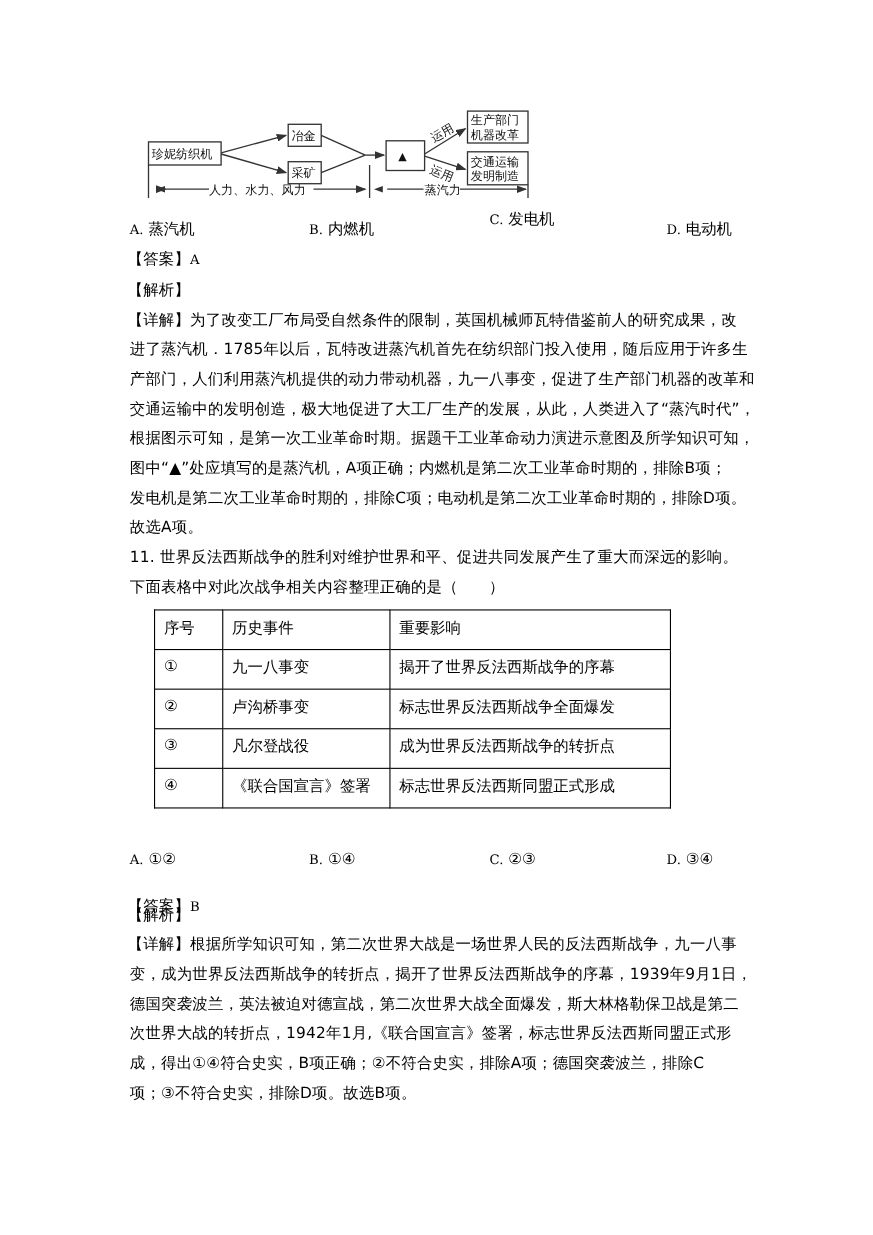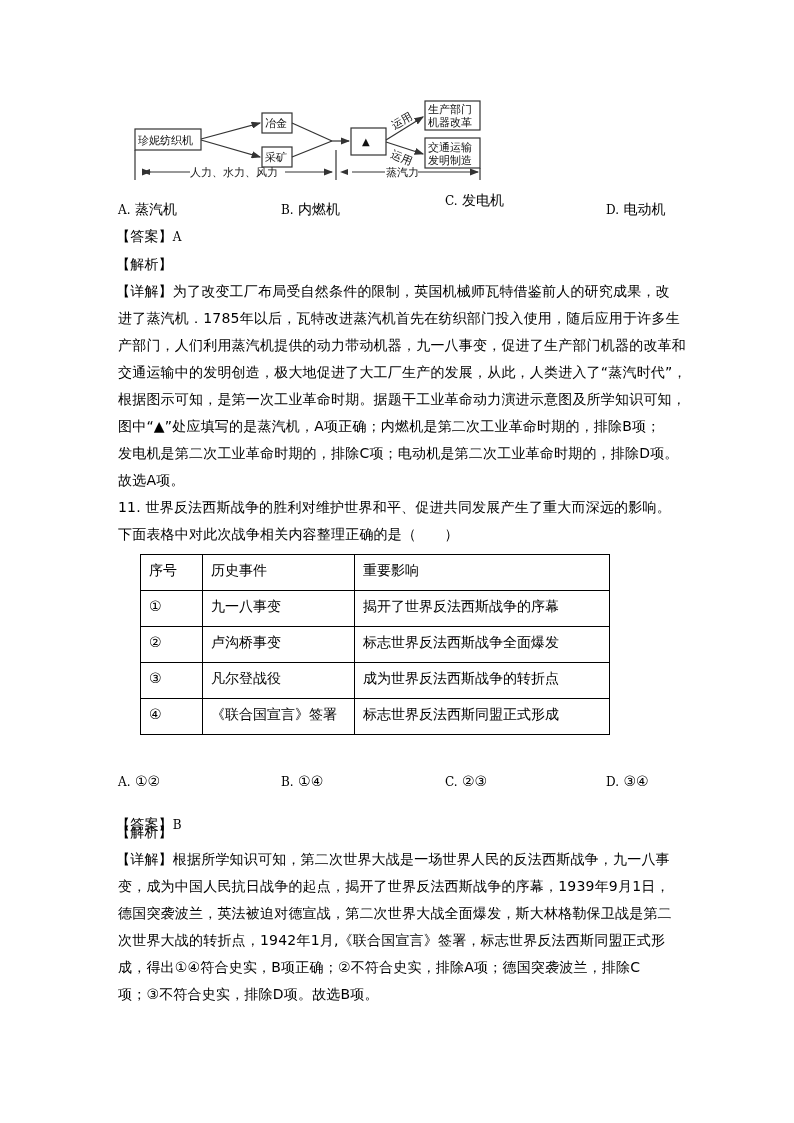--- a/index.html
+++ b/index.html
@@ -154,18 +154,18 @@
   <span>③④</span>
 </div>
 
 <div class="line" style="left:116px;top:816px">
   <span>【答案】</span><span class="mono">B</span>
 </div>
 <div class="line" style="left:116px;top:824px">【解析】</div>
 
 <div>
   <div class="line" style="left:116px;top:851px">【详解】根据所学知识可知，第二次世界大战是一场世界人民的反法西斯战争，九一八事</div>
-  <div class="line" style="top:878px">变，成为中国人民抗日战争的起点，揭开了世界反法西斯战争的序幕，1939年9月1日，</div>
+  <div class="line" style="top:878px">变，成为世界反法西斯战争的转折点，揭开了世界反法西斯战争的序幕，1939年9月1日，</div>
   <div class="line" style="top:905px">德国突袭波兰，英法被迫对德宣战，第二次世界大战全面爆发，斯大林格勒保卫战是第二</div>
   <div class="line" style="top:932px">次世界大战的转折点，1942年1月,《联合国宣言》签署，标志世界反法西斯同盟正式形</div>
   <div class="line" style="top:959px">成，得出①④符合史实，B项正确；②不符合史实，排除A项；德国突袭波兰，排除C</div>
   <div class="line" style="top:986px">项；③不符合史实，排除D项。故选B项。</div>
 </div>
 
 </body></html>

